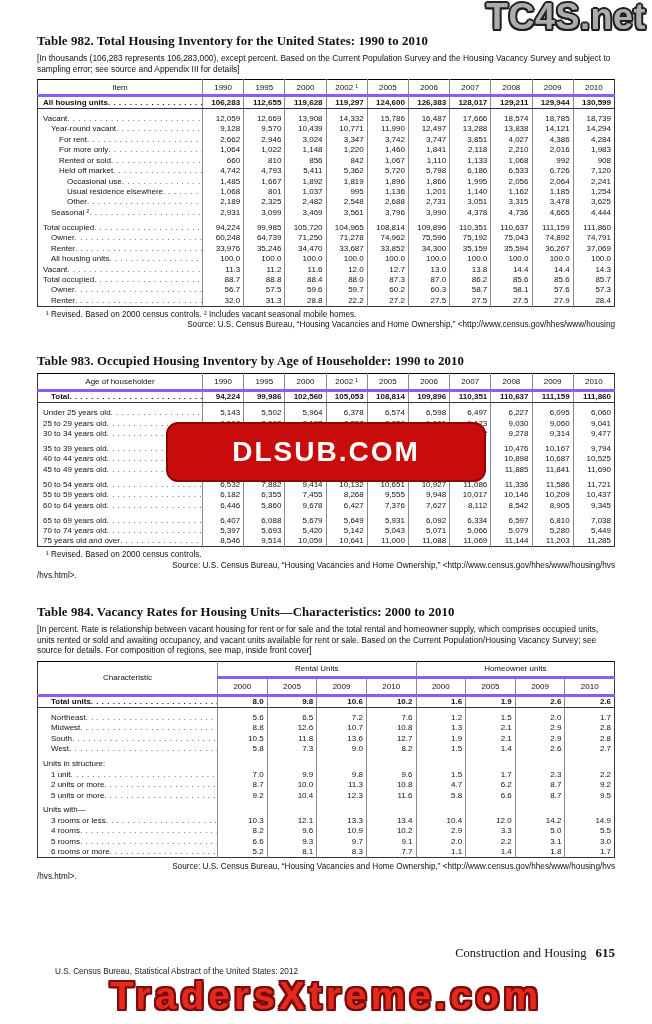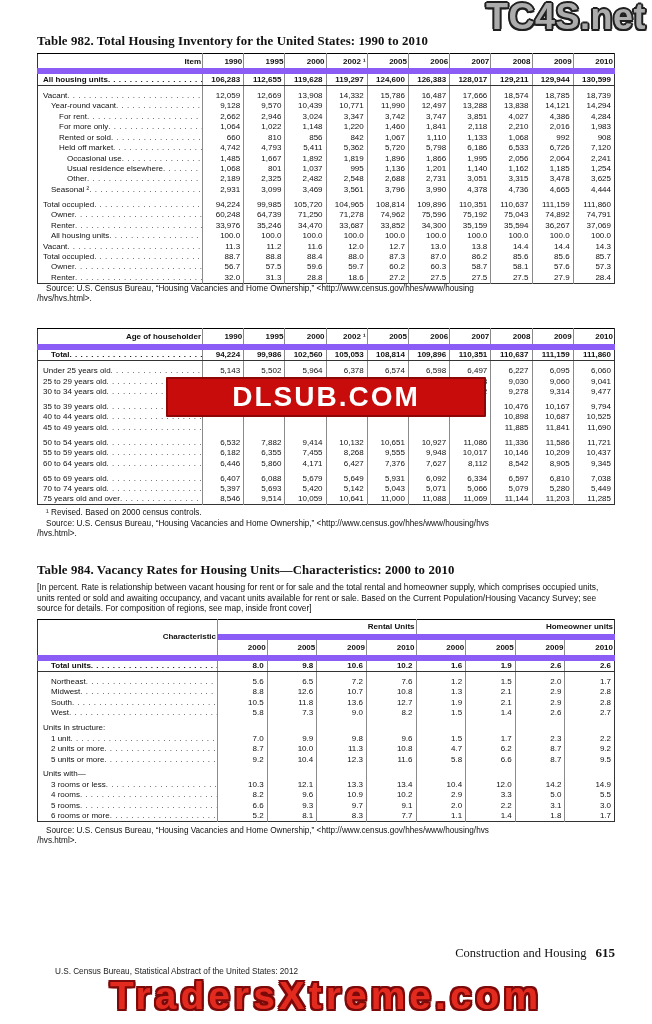--- a/index.html
+++ b/index.html
@@ -8,46 +8,46 @@
 
   .content { position:absolute; left:37px; top:34px; width:578px; }
 
   .tbl-title { font-family:"Liberation Serif", serif; font-size:12.8px; font-weight:bold;
                margin-bottom:4px; letter-spacing:0.1px; }
   .note { font-size:8.4px; line-height:1.25; margin-bottom:5px; }
 
   table { width:578px; border-collapse:collapse; table-layout:fixed; font-size:8px;
           border:1px solid #333; border-top:1.6px solid #000; }
   th, td { padding:0.5px 3px; line-height:1.18; vertical-align:bottom; }
-  tr.hdr th { font-weight:bold; text-align:right; border-bottom:6px solid #8b5cf6; padding:2.5px 1px; vertical-align:middle; }
+  tr.hdr th { font-weight:normal; text-align:center; border-bottom:3px solid #8b5cf6; padding:2.5px 1px; vertical-align:middle; }
   th.lblh { border-bottom:1px solid #333; }
   th.yr, td.num { border-left:1px solid #8a8a8a; }
   th.grph { border-left:1px solid #8a8a8a; border-bottom:1px solid #8a8a8a; }
   td.num { text-align:right; }
   tr.b { font-weight:bold; }
   tr.sep td { border-bottom:1px solid #333; }
   tr.gap td { padding-top:5px; }
   td.lbl { padding-left:0; padding-right:0; }
   .lblflex { display:flex; overflow:hidden; white-space:nowrap; }
   .lead { flex:1; overflow:hidden; white-space:nowrap; letter-spacing:0.5px; color:#111; }
   .i0 { padding-left:5px; } .i1 { padding-left:13px;justify-content:flex-end; } .i2 { padding-left:21px; } .i3 { padding-left:29px; }
 
   .foot { font-size:8.2px; line-height:1.25; margin-top:3px; text-indent:9px; }
   .src  { font-size:8.2px; line-height:1.25; }
-  .src .l1 { text-indent:9px; }
+  .src .l1 { text-indent:9px;text-align:right; }
   .tbl-section { margin-bottom:24px; }
   .tblwrap { position:relative; }
 
   
   .wm-top { position:absolute; top:-4px; right:6px; z-index:6; font-weight:bold; font-size:36px;
             letter-spacing:0.5px; color:#acacac;
             text-shadow: 2px 0 0 #202020, -2px 0 0 #202020, 0 2px 0 #202020, 0 -2px 0 #202020,
                          1.5px 1.5px 0 #202020, -1.5px -1.5px 0 #202020, 1.5px -1.5px 0 #202020, -1.5px 1.5px 0 #202020; }
-  .wm-mid { position:absolute; top:49px; left:129px; width:320px; height:40px; z-index:6;
-            background:#c80c0c; border:2px solid #8f0606; border-radius:1px;
+  .wm-mid { position:absolute; top:49px; left:129px; width:320px; height:60px; z-index:6;
+            background:#c80c0c; border:2px solid #8f0606; border-radius:12px;
             display:flex; align-items:center; justify-content:center;
             color:#ffffff; font-weight:bold; font-size:28px; letter-spacing:2px; }
   .wm-bottom { position:absolute; top:974px; left:50%; transform:translateX(-50%); z-index:6;
                white-space:nowrap; font-weight:bold; font-size:39px; letter-spacing:4px; color:#e32a1e;
                text-shadow: 2px 0 0 #7d0a0a, -2px 0 0 #7d0a0a, 0 2px 0 #7d0a0a, 0 -2px 0 #7d0a0a,
                             2px 2px 0 #7d0a0a, -2px -2px 0 #7d0a0a, 2px -2px 0 #7d0a0a, -2px 2px 0 #7d0a0a; }
 
   
   .chapter-line { position:absolute; top:945px; right:37px; font-family:"Liberation Serif", serif; font-size:12.5px; }
   .chapter-line .pageno { font-weight:bold; margin-left:9px; font-size:13px; }
@@ -55,20 +55,21 @@
 </style>
 </head>
 <body>
 
 <div class="wm-top">TC4S.net</div>
 
 <div class="content">
 
   <section class="tbl-section">
     <h2 class="tbl-title">Table 982. Total Housing Inventory for the United States: 1990 to 2010</h2>
+    <p class="note">[In thousands (106,283 represents 106,283,000), except percent. Based on the Current Population Survey and the Housing Vacancy Survey and subject to sampling error; see source and Appendix III for details]</p>
     <div class="tblwrap">
       <table>
           <colgroup>
             <col style="width:165px">
             <col>
             <col>
             <col>
             <col>
             <col>
             <col>
@@ -418,38 +419,39 @@
             <tr class="row">
               <td class="lbl">
                 <div class="lblflex i1">
                   <span>Renter</span>
                   <span class="lead"> . . . . . . . . . . . . . . . . . . . . . . . . . . . . . . . . . . . . . . . . . . . . . . . . . . . . . . . . . . . . . . . . . . . . . .</span>
                 </div>
               </td>
               <td class="num">32.0</td>
               <td class="num">31.3</td>
               <td class="num">28.8</td>
-              <td class="num">18.6</td>
+              <td class="num">22.2</td>
               <td class="num">27.2</td>
               <td class="num">27.5</td>
               <td class="num">27.5</td>
               <td class="num">27.5</td>
               <td class="num">27.9</td>
               <td class="num">28.4</td>
             </tr>
           </tbody>
         </table>
     </div>
+    <p class="foot">¹ Revised. Based on 2000 census controls. ² Includes vacant seasonal mobile homes.</p>
     <div class="src">
       <div class="l1">Source: U.S. Census Bureau, “Housing Vacancies and Home Ownership,” &lt;http://www.census.gov/hhes/www/housing</div>
-      <div>/hvs/hvs.html&gt;.</div>
     </div>
   </section>
 
   <section class="tbl-section">
+    <h2 class="tbl-title">Table 983. Occupied Housing Inventory by Age of Householder: 1990 to 2010</h2>
     <div class="tblwrap">
       <table>
           <colgroup>
             <col style="width:165px">
             <col>
             <col>
             <col>
             <col>
             <col>
             <col>
@@ -636,21 +638,21 @@
             </tr>
             <tr class="row">
               <td class="lbl">
                 <div class="lblflex i0">
                   <span>60 to 64 years old</span>
                   <span class="lead"> . . . . . . . . . . . . . . . . . . . . . . . . . . . . . . . . . . . . . . . . . . . . . . . . . . . . . . . . . . . . . . . . . . . . . .</span>
                 </div>
               </td>
               <td class="num">6,446</td>
               <td class="num">5,860</td>
-              <td class="num">4,171</td>
+              <td class="num">9,678</td>
               <td class="num">6,427</td>
               <td class="num">7,376</td>
               <td class="num">7,627</td>
               <td class="num">8,112</td>
               <td class="num">8,542</td>
               <td class="num">8,905</td>
               <td class="num">9,345</td>
             </tr>
             <tr class="row gap">
               <td class="lbl">

